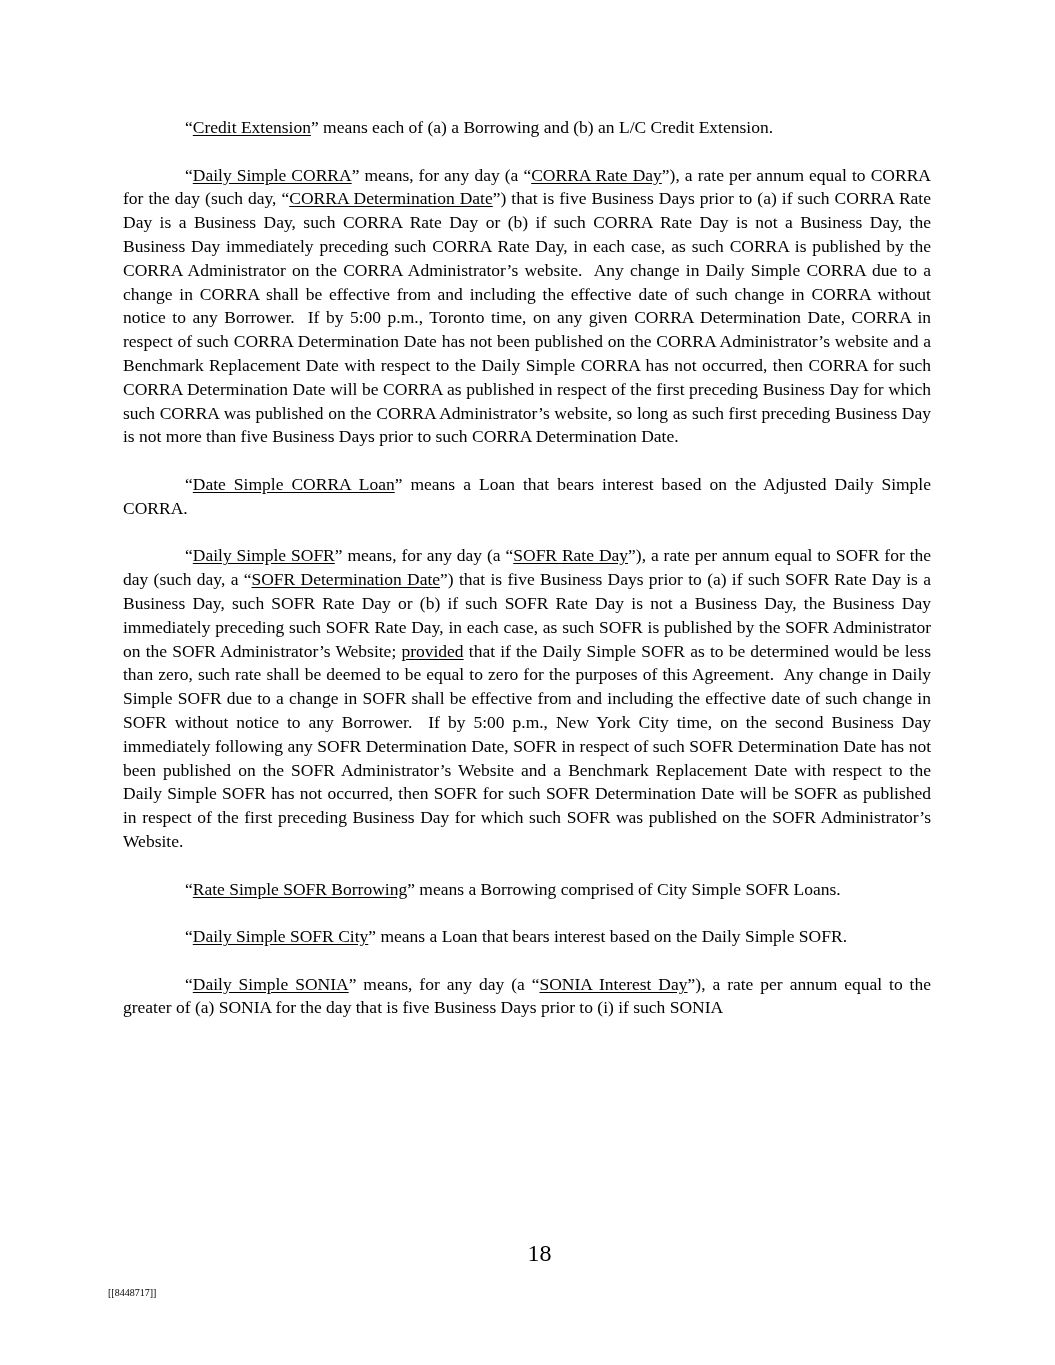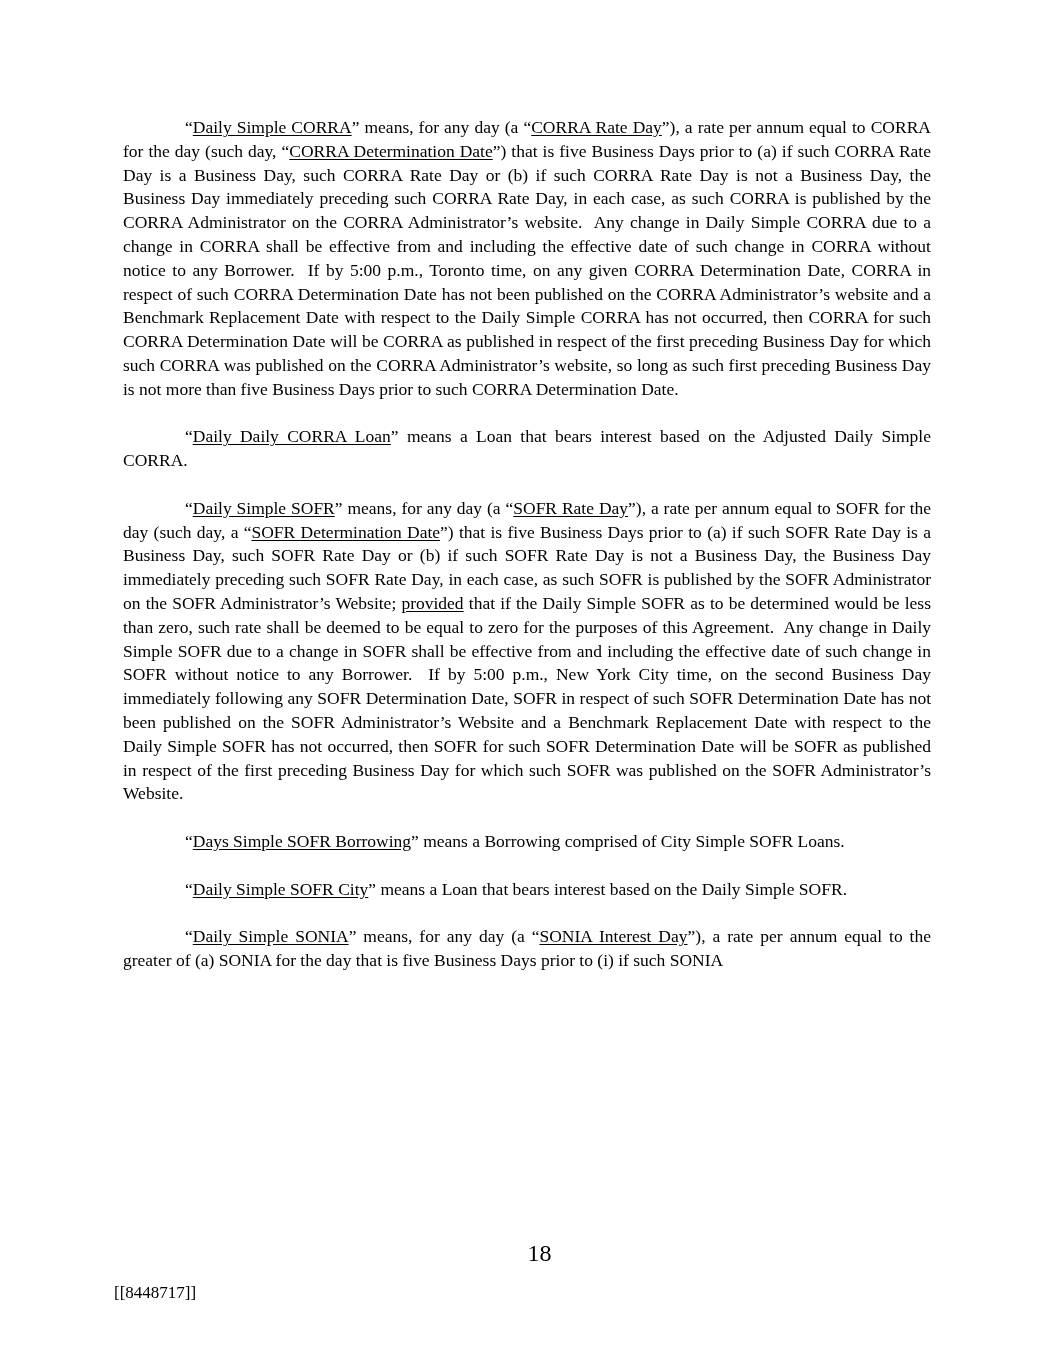--- a/index.html
+++ b/index.html
@@ -39,33 +39,34 @@
     position: absolute;
     left: 12px;
     top: 1242px;
     width: 1055px;
     text-align: center;
     font-size: 24px;
     line-height: 23.8px;
   }
   .doc-id {
     position: absolute;
-    left: 114px;
+    left: 108px;
     top: 1286px;
-    font-size: 17px;
+    font-size: 10px;
     line-height: 14px;
   }
 </style>
 </head>
 <body>
 
 <div class="page">
   <div class="body-text" id="doc-body">
+      <p class="para"><span>“</span><span class="defined-term">Credit Extension</span><span>” means each of (a) a Borrowing and (b) an L/C Credit Extension.</span></p>
       <p class="para"><span>“</span><span class="defined-term">Daily Simple CORRA</span><span>” means, for any day (a “</span><span class="defined-term">CORRA Rate Day</span><span>”), a rate per annum equal to CORRA for the day (such day, “</span><span class="defined-term">CORRA Determination Date</span><span>”) that is five Business Days prior to (a) if such CORRA Rate Day is a Business Day, such CORRA Rate Day or (b) if such CORRA Rate Day is not a Business Day, the Business Day immediately preceding such CORRA Rate Day, in each case, as such CORRA is published by the CORRA Administrator on the CORRA Administrator’s website.  Any change in Daily Simple CORRA due to a change in CORRA shall be effective from and including the effective date of such change in CORRA without notice to any Borrower.  If by 5:00 p.m., Toronto time, on any given CORRA Determination Date, CORRA in respect of such CORRA Determination Date has not been published on the CORRA Administrator’s website and a Benchmark Replacement Date with respect to the Daily Simple CORRA has not occurred, then CORRA for such CORRA Determination Date will be CORRA as published in respect of the first preceding Business Day for which such CORRA was published on the CORRA Administrator’s website, so long as such first preceding Business Day is not more than five Business Days prior to such CORRA Determination Date.</span></p>
-      <p class="para"><span>“</span><span class="defined-term">Daily Daily CORRA Loan</span><span>” means a Loan that bears interest based on the Adjusted Daily Simple CORRA.</span></p>
+      <p class="para"><span>“</span><span class="defined-term">Date Simple CORRA Loan</span><span>” means a Loan that bears interest based on the Adjusted Daily Simple CORRA.</span></p>
       <p class="para"><span>“</span><span class="defined-term">Daily Simple SOFR</span><span>” means, for any day (a “</span><span class="defined-term">SOFR Rate Day</span><span>”), a rate per annum equal to SOFR for the day (such day, a “</span><span class="defined-term">SOFR Determination Date</span><span>”) that is five Business Days prior to (a) if such SOFR Rate Day is a Business Day, such SOFR Rate Day or (b) if such SOFR Rate Day is not a Business Day, the Business Day immediately preceding such SOFR Rate Day, in each case, as such SOFR is published by the SOFR Administrator on the SOFR Administrator’s Website; </span><span class="defined-term">provided</span><span> that if the Daily Simple SOFR as to be determined would be less than zero, such rate shall be deemed to be equal to zero for the purposes of this Agreement.  Any change in Daily Simple SOFR due to a change in SOFR shall be effective from and including the effective date of such change in SOFR without notice to any Borrower.  If by 5:00 p.m., New York City time, on the second Business Day immediately following any SOFR Determination Date, SOFR in respect of such SOFR Determination Date has not been published on the SOFR Administrator’s Website and a Benchmark Replacement Date with respect to the Daily Simple SOFR has not occurred, then SOFR for such SOFR Determination Date will be SOFR as published in respect of the first preceding Business Day for which such SOFR was published on the SOFR Administrator’s Website.</span></p>
-      <p class="para"><span>“</span><span class="defined-term">Days Simple SOFR Borrowing</span><span>” means a Borrowing comprised of City Simple SOFR Loans.</span></p>
+      <p class="para"><span>“</span><span class="defined-term">Rate Simple SOFR Borrowing</span><span>” means a Borrowing comprised of City Simple SOFR Loans.</span></p>
       <p class="para"><span>“</span><span class="defined-term">Daily Simple SOFR City</span><span>” means a Loan that bears interest based on the Daily Simple SOFR.</span></p>
       <p class="para"><span>“</span><span class="defined-term">Daily Simple SONIA</span><span>” means, for any day (a “</span><span class="defined-term">SONIA Interest Day</span><span>”), a rate per annum equal to the greater of (a) SONIA for the day that is five Business Days prior to (i) if such SONIA</span></p>
     </div>
   <div class="page-number">18</div>
   <div class="doc-id">[[8448717]]</div>
 </div>
 
 </body></html>

